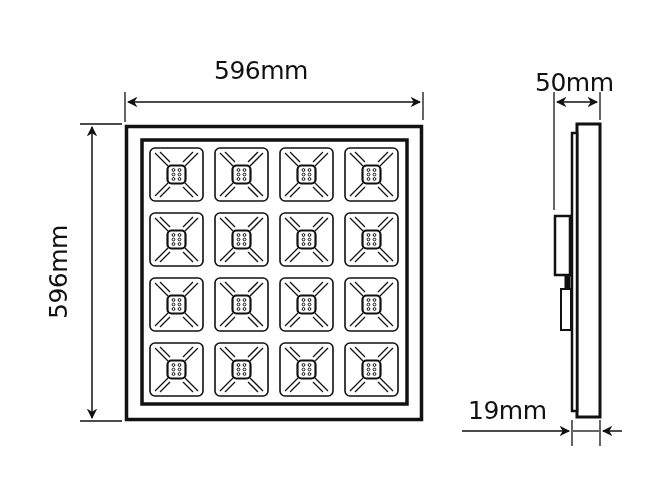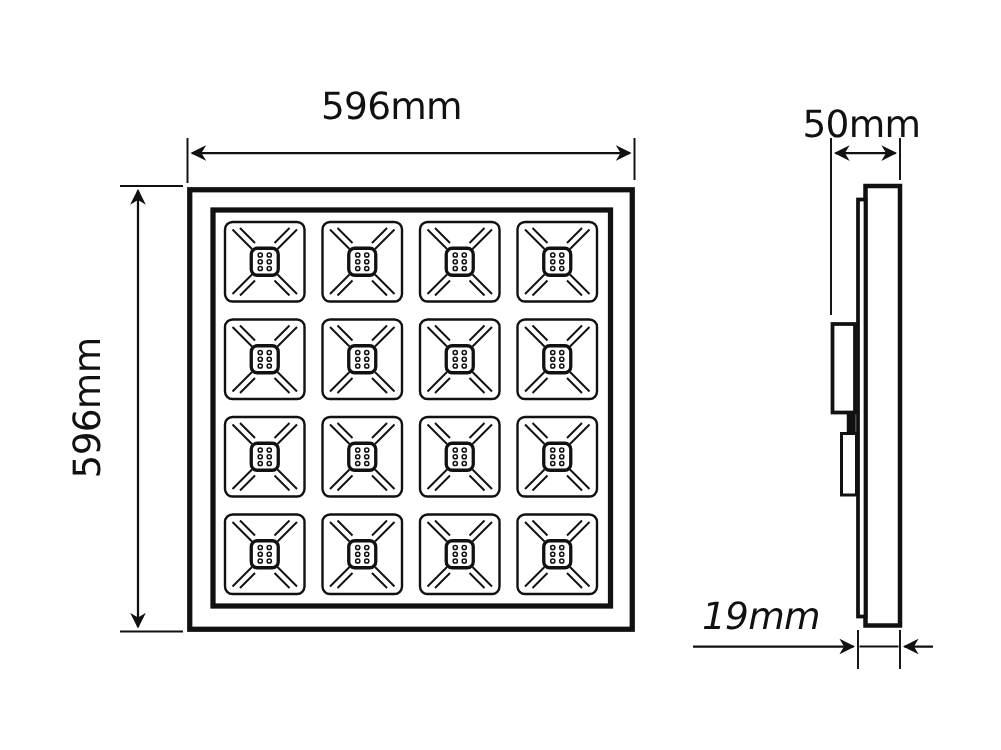--- a/index.html
+++ b/index.html
@@ -2,21 +2,21 @@
 <html><head>
   <meta charset="utf-8">
   <style>
     html, body { margin: 0; padding: 0; background: #ffffff; }
     body { width: 667px; height: 500px; position: relative; overflow: hidden; font-family: "DejaVu Sans", sans-serif; }
     .stage { position: absolute; left: 0; top: 0; width: 608px; height: 500px; }
     .label { position: absolute; color: #111111; font-family: "DejaVu Sans", sans-serif; font-size: 25px; letter-spacing: -0.5px; line-height: 1; white-space: nowrap; }
     .label-top { left: 214px; top: 58px; }
     .label-left { left: 58px; top: 272px; transform: translate(-50%, -50%) rotate(-90deg); }
     .label-depth { left: 535px; top: 58px; margin-top: 12px; }
-    .label-thick { left: 468px; top: 398px; font-style: italic; }
+    .label-thick { left: 468px; top: 398px; }
     svg { position: absolute; left: 0; top: 0; }
   </style>
 </head>
 <body>
 
 <div class="stage">
 
   <svg width="667" height="500" viewBox="0 0 667 500">
     <defs>
       <marker id="arrow" viewBox="0 0 10 10" refX="9" refY="5" markerWidth="7" markerHeight="7" orient="auto-start-reverse">

